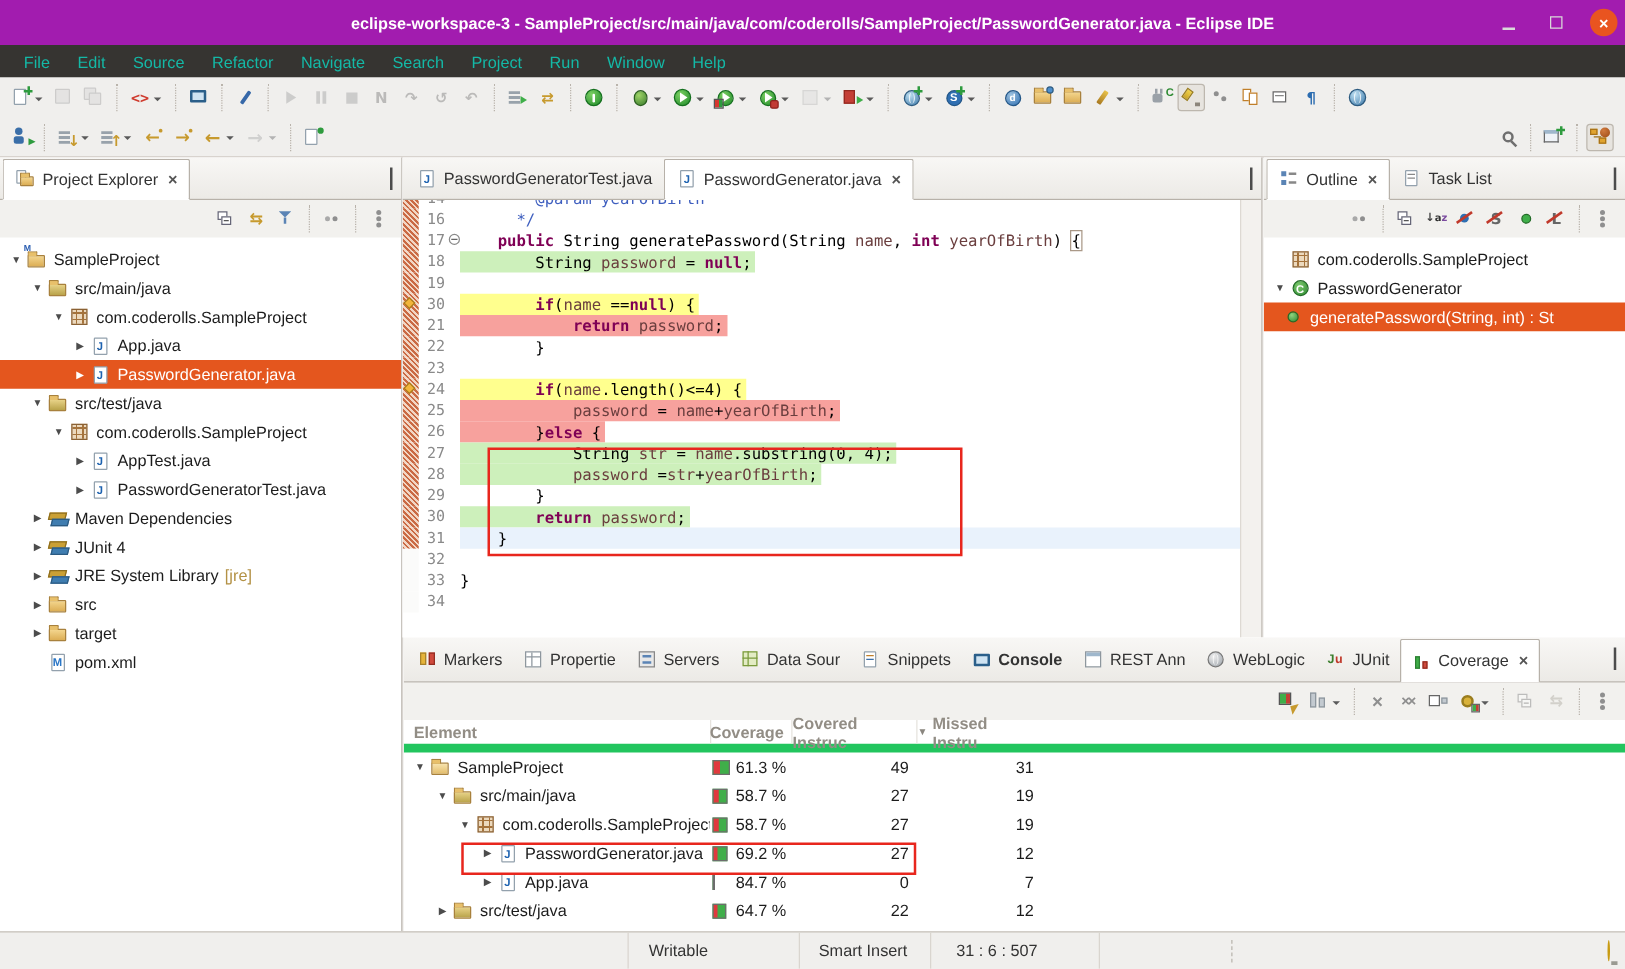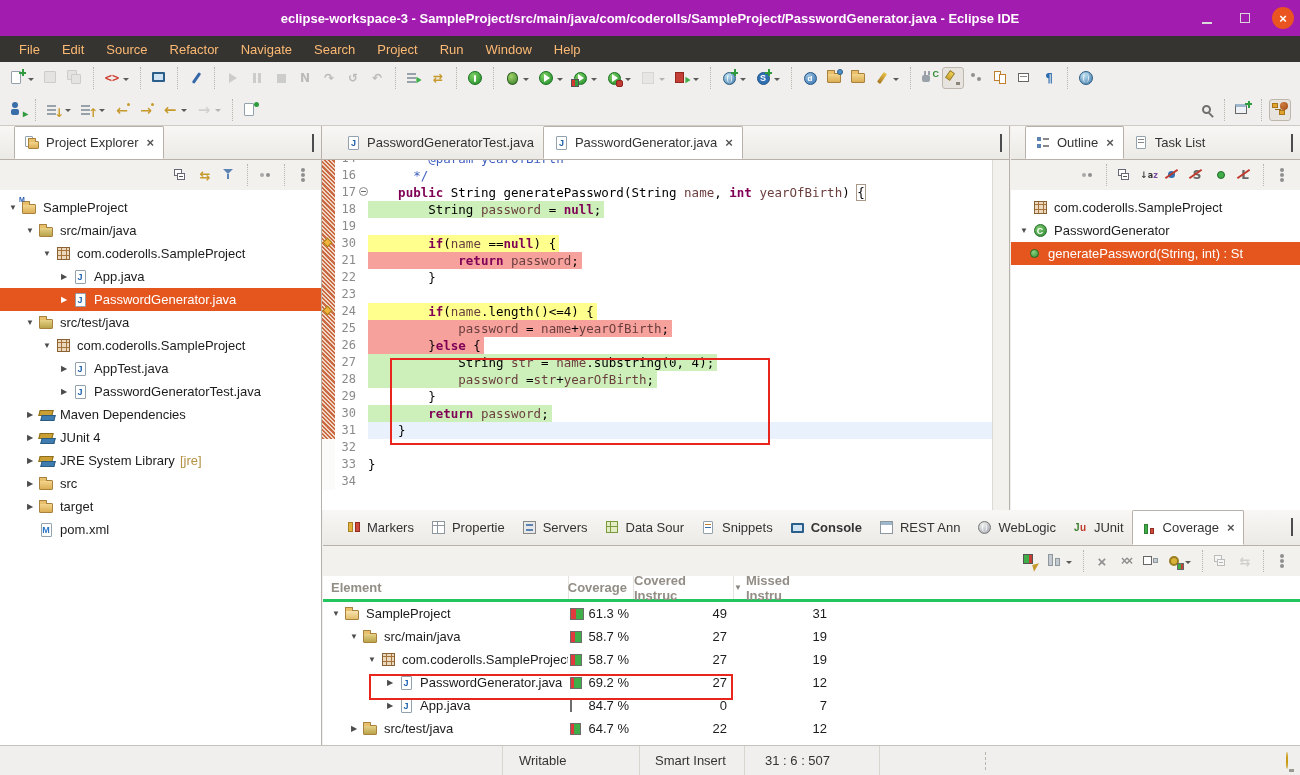--- a/index.html
+++ b/index.html
@@ -11,21 +11,21 @@
   #titlebar{position:absolute;left:0;top:0;right:0;height:36px;background:#a21caf;
             display:flex;align-items:center;justify-content:center}
   #titlebar .t{color:#fff;font-weight:bold;font-size:13px;white-space:nowrap}
   #wcs{position:absolute;right:6px;top:7px;display:flex;gap:16px;align-items:center}
   .wc{width:22px;height:22px;display:flex;align-items:center;justify-content:center}
   .mmin{width:10px;height:2px;background:#d9d9d9;margin-top:9px}
   .mmax{width:10px;height:10px;border:1px solid #d9d9d9}
   .wc.close{background:#e95420;border-radius:50%;color:#fff;font-weight:bold;font-size:13px}
   #menubar{position:absolute;left:0;top:36px;right:0;height:26px;background:#363431;
            display:flex;align-items:center;padding-left:8px}
-  .mitem{color:#fdba74;padding:0 11px;height:100%;display:flex;align-items:center}
+  .mitem{color:#14b8a6;padding:0 11px;height:100%;display:flex;align-items:center}
 
   
   #tb1{position:absolute;left:0;top:62px;right:0;height:32px;display:flex;align-items:center;padding-left:5px;background:#f0efed}
   #tb2{position:absolute;left:0;top:94px;right:0;height:32px;display:flex;align-items:center;
        justify-content:space-between;padding:0 8px 0 5px;background:#f0efed;border-bottom:1px solid #cfcac3}
   .tbwrap{display:flex;align-items:center}
   .tbtn{display:inline-flex;align-items:center;padding:1px 1px;margin:0 1px;border:1px solid transparent;border-radius:3px}
   .tbtn.act{background:#e7e4df;border-color:#bdb7ae}
   .ic{position:relative;width:18px;height:18px;display:inline-flex;align-items:center;justify-content:center;flex:none}
   .ic.dis{opacity:.38;filter:grayscale(.9)}
@@ -101,21 +101,21 @@
   .libic{display:inline-block;width:15px;height:12px;position:relative}
   .libic:before{content:"";position:absolute;left:0;top:1px;width:12px;height:4px;background:#caa035;border:1px solid #8d6d1e;transform:skewX(-14deg)}
   .libic:after{content:"";position:absolute;left:2px;top:6px;width:12px;height:4px;background:#3f7db0;border:1px solid #2c5b82;transform:skewX(-14deg)}
   .clsic{display:inline-block;width:13px;height:13px;border-radius:50%;background:radial-gradient(circle at 35% 30%,#7cc96c,#2e8b33);
          border:1px solid #236b27;color:#fff;font:bold 9px/12px "Liberation Sans",sans-serif;text-align:center}
   .methic{display:inline-block;width:9px;height:9px;border-radius:50%;background:radial-gradient(circle at 35% 30%,#8fd47f,#2e8b33);border:1px solid #236b27}
   .bti{position:relative;width:13px;height:13px;display:inline-block}
 
   
   .tabbar{height:34px;background:linear-gradient(#f8f7f5,#eceae6);border-bottom:1px solid #b7b1a9;
-          display:flex;align-items:flex-start;position:relative;padding-left:14px}
+          display:flex;align-items:center;position:relative;padding-left:2px}
   .vtab{height:33px;display:inline-flex;align-items:center;padding:0 9px;gap:5px;color:#333;white-space:nowrap}
   .vtab.active{background:#fff;border:1px solid #b7b1a9;border-bottom:1px solid #fff;border-radius:2px 2px 0 0;margin-bottom:-1px}
   .tlb.bold{font-weight:bold}
   .tclose{color:#555;font-weight:bold;margin-left:3px}
   .tabic{width:17px;height:16px;position:relative;display:inline-flex;align-items:center;justify-content:center;flex:none}
   .mmwrap{position:absolute;right:7px;top:10px;display:flex;gap:14px;align-items:center}
   .pmin{width:10px;height:2px;background:#4c4c4c;margin-top:7px}
   .pmax{width:10px;height:9px;border:1px solid #4c4c4c;border-top:2px solid #4c4c4c}
   .viewbar{height:30px;display:flex;align-items:center;justify-content:flex-end;background:#f2f1ee;padding-right:6px}
 
@@ -149,21 +149,21 @@
   #oruler{position:absolute;right:0;top:34px;bottom:0;width:17px;background:#f3f1ee;border-left:1px solid #ddd9d3;z-index:5}
   #edbox{position:absolute;left:68px;top:198px;width:380px;height:87px;border:2px solid #e8261d;z-index:10}
 
   #right{position:absolute;left:1011px;top:126px;width:289px;height:384px;background:#fff;overflow:hidden;
          display:flex;flex-direction:column}
   #oltree{padding-top:6px}
 
   #bottom{position:absolute;left:323px;top:510px;right:0;bottom:30px;background:#fff;overflow:hidden}
   #bottom .tabbar{height:36px}
   #bottom .vtab{height:35px;padding:0 8px}
-  #covhead{height:26px;display:flex;align-items:center;color:#928d85;font-weight:bold;border-bottom:3px solid #22c55e;background:#fff}
+  #covhead{height:26px;display:flex;align-items:center;color:#928d85;font-weight:bold;border-bottom:7px solid #22c55e;background:#fff}
   .hd{display:flex;align-items:center;height:100%}
   .hd-el{width:245px;padding-left:8px}
   .hd-cov{width:65px;justify-content:flex-end;padding-right:6px;border-left:1px solid #e6e3de}
   .hd-n{width:100px;justify-content:flex-end;padding-right:6px;border-left:1px solid #e6e3de}
   .sortarr{font-size:8px;margin-right:4px;color:#8a867f}
   .crow{height:23px;display:flex;align-items:center}
   .cel{width:245px;display:flex;align-items:center;white-space:nowrap;overflow:hidden}
   .ccov{width:65px;display:flex;align-items:center;padding-left:2px}
   .cbar{height:12px;background:#3fae49;border:1px solid #6d6d6d;position:relative;flex:none}
   .cred{position:absolute;left:0;top:0;bottom:0;background:#e0393e}

